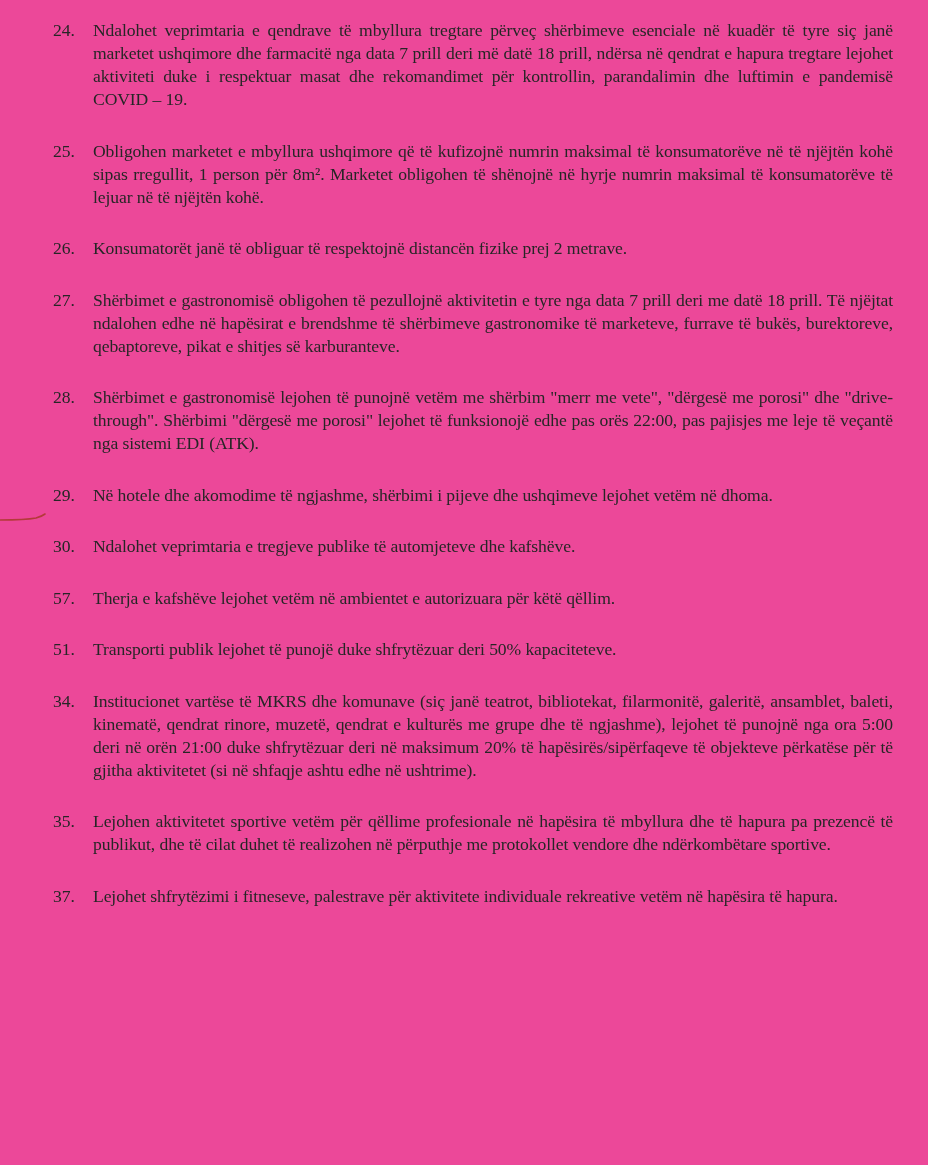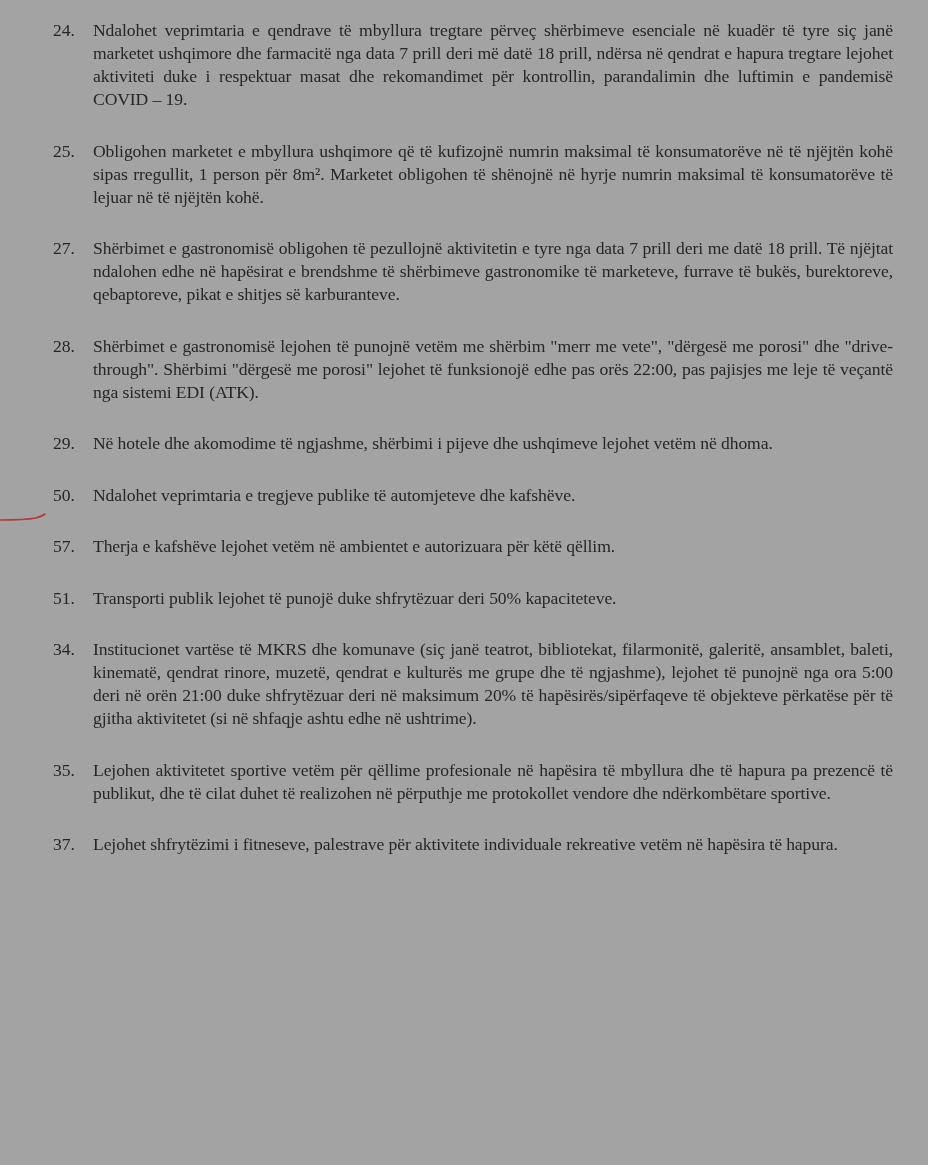--- a/index.html
+++ b/index.html
@@ -14,21 +14,21 @@
     overflow: hidden;
     font-family: "Liberation Serif", "DejaVu Serif", serif;
     color: #262626;
   }
   .page {
     position: absolute;
     left: 0;
     top: 0;
     width: 928px;
     height: 1165px;
-    background: #a3a3a3;
+    background: #ec4899;
   }
   .list {
     position: absolute;
     left: 53px;
     top: 19px;
     width: 840px;
     margin: 0;
     padding: 0;
     list-style: none;
   }
@@ -72,33 +72,37 @@
   <ol class="list">
     <li class="item">
       <span class="item-number">24.</span>
       <span class="item-text">Ndalohet veprimtaria e qendrave të mbyllura tregtare përveç shërbimeve esenciale në kuadër të tyre siç janë marketet ushqimore dhe farmacitë nga data 7 prill deri më datë 18 prill, ndërsa në qendrat e hapura tregtare lejohet aktiviteti duke i respektuar masat dhe rekomandimet për kontrollin, parandalimin dhe luftimin e pandemisë COVID – 19.</span>
     </li>
     <li class="item">
       <span class="item-number">25.</span>
       <span class="item-text">Obligohen marketet e mbyllura ushqimore që të kufizojnë numrin maksimal të konsumatorëve në të njëjtën kohë sipas rregullit, 1 person për 8m². Marketet obligohen të shënojnë në hyrje numrin maksimal të konsumatorëve të lejuar në të njëjtën kohë.</span>
     </li>
     <li class="item">
+      <span class="item-number">26.</span>
+      <span class="item-text">Konsumatorët janë të obliguar të respektojnë distancën fizike prej 2 metrave.</span>
+    </li>
+    <li class="item">
       <span class="item-number">27.</span>
       <span class="item-text">Shërbimet e gastronomisë obligohen të pezullojnë aktivitetin e tyre nga data 7 prill deri me datë 18 prill. Të njëjtat ndalohen edhe në hapësirat e brendshme të shërbimeve gastronomike të marketeve, furrave të bukës, burektoreve, qebaptoreve, pikat e shitjes së karburanteve.</span>
     </li>
     <li class="item">
       <span class="item-number">28.</span>
       <span class="item-text">Shërbimet e gastronomisë lejohen të punojnë vetëm me shërbim "merr me vete", "dërgesë me porosi" dhe "drive-through". Shërbimi "dërgesë me porosi" lejohet të funksionojë edhe pas orës 22:00, pas pajisjes me leje të veçantë nga sistemi EDI (ATK).</span>
     </li>
     <li class="item">
       <span class="item-number">29.</span>
       <span class="item-text">Në hotele dhe akomodime të ngjashme, shërbimi i pijeve dhe ushqimeve lejohet vetëm në dhoma.</span>
     </li>
     <li class="item">
-      <span class="item-number">50.</span>
+      <span class="item-number">30.</span>
       <span class="item-text">Ndalohet veprimtaria e tregjeve publike të automjeteve dhe kafshëve.</span>
     </li>
     <li class="item">
       <span class="item-number">57.</span>
       <span class="item-text">Therja e kafshëve lejohet vetëm në ambientet e autorizuara për këtë qëllim.</span>
     </li>
     <li class="item">
       <span class="item-number">51.</span>
       <span class="item-text">Transporti publik lejohet të punojë duke shfrytëzuar deri 50% kapaciteteve.</span>
     </li>

